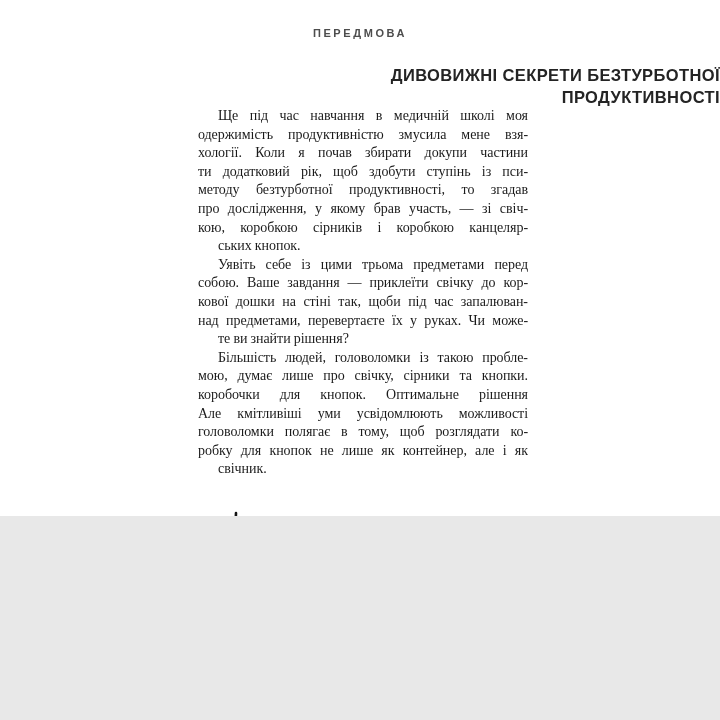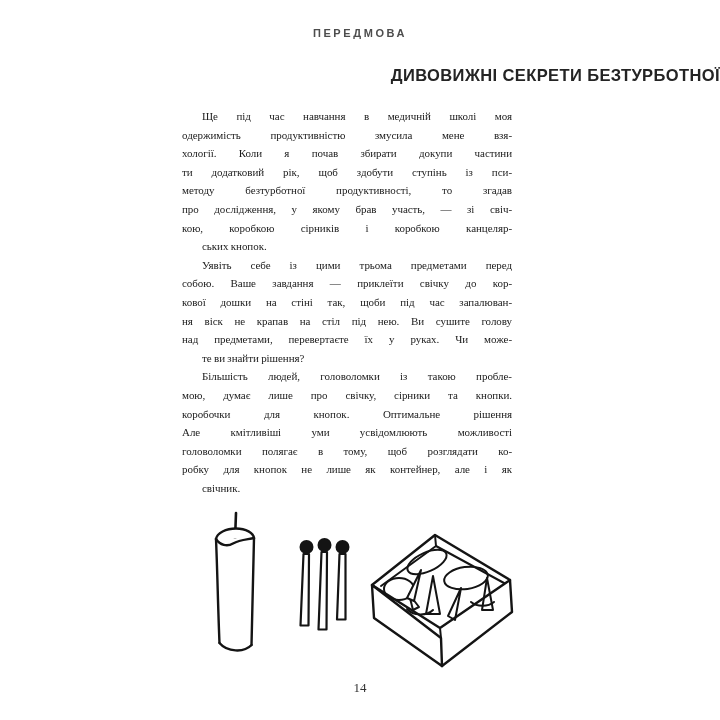--- a/index.html
+++ b/index.html
@@ -1,18 +1,18 @@
 <!DOCTYPE html>
 <html lang="uk"><head>
 <meta charset="utf-8">
 <style>
   html,body{margin:0;padding:0;background:#e8e8e8;}
   .book-page{
     position:relative;
-    width:720px;height:720px;
+    width:720px;height:516px;
     background:#ffffff;
     font-family:"Liberation Serif", serif;
     overflow:hidden;
   }
   .running-head{
     position:absolute;top:27px;left:0;right:0;
     text-align:center;
     font-family:"Liberation Sans", sans-serif;
     font-size:11px;font-weight:600;
     letter-spacing:2.6px;
@@ -21,22 +21,22 @@
   .chapter-title{
     position:absolute;top:64px;left:0;right:0;
     text-align:right;
     font-family:"Liberation Sans", sans-serif;
     font-size:16.5px;font-weight:700;
     letter-spacing:.4px;
     line-height:22px;
     color:#242424;
   }
   .text-col{
-    position:absolute;left:182px;top:107px;width:330px;
-    font-size:11px;
+    position:absolute;left:198px;top:107px;width:330px;
+    font-size:14px;
     color:#1b1b1b;
   }
   .tline{
     height:18.6px;line-height:18.6px;
     text-align:justify;text-align-last:justify;
     overflow:hidden;
     word-spacing:-0.3px;letter-spacing:-0.05px;
     white-space:normal;
   }
   .tline.first{text-indent:20px;}
@@ -53,40 +53,40 @@
 </style>
 </head>
 <body>
 
 <div class="book-page">
 
   <div class="running-head">ПЕРЕДМОВА</div>
 
   <div class="chapter-title">
     <div>ДИВОВИЖНІ СЕКРЕТИ БЕЗТУРБОТНОЇ</div>
+    <div>ПРОДУКТИВНОСТІ</div>
   </div>
 
   <div class="text-col">
 
     <div>
       <div class="tline first">Ще під час навчання в медичній школі моя</div>
       <div class="tline">одержимість продуктивністю змусила мене взя-</div>
       <div class="tline">хології. Коли я почав збирати докупи частини</div>
       <div class="tline">ти додатковий рік, щоб здобути ступінь із пси-</div>
       <div class="tline">методу безтурботної продуктивності, то згадав</div>
       <div class="tline">про дослідження, у якому брав участь, — зі свіч-</div>
       <div class="tline">кою, коробкою сірників і коробкою канцеляр-</div>
       <div class="tline plast">ських кнопок.</div>
     </div>
 
     <div>
       <div class="tline first">Уявіть себе із цими трьома предметами перед</div>
       <div class="tline">собою. Ваше завдання — приклеїти свічку до кор-</div>
       <div class="tline">кової дошки на стіні так, щоби під час запалюван-</div>
-      <div class="tline">ня віск не крапав на стіл під нею. Ви сушите голову</div>
       <div class="tline">над предметами, перевертаєте їх у руках. Чи може-</div>
       <div class="tline plast">те ви знайти рішення?</div>
     </div>
 
     <div>
       <div class="tline first">Більшість людей, головоломки із такою пробле-</div>
       <div class="tline">мою, думає лише про свічку, сірники та кнопки.</div>
       <div class="tline">коробочки для кнопок. Оптимальне рішення</div>
       <div class="tline">Але кмітливіші уми усвідомлюють можливості</div>
       <div class="tline">головоломки полягає в тому, щоб розглядати ко-</div>

